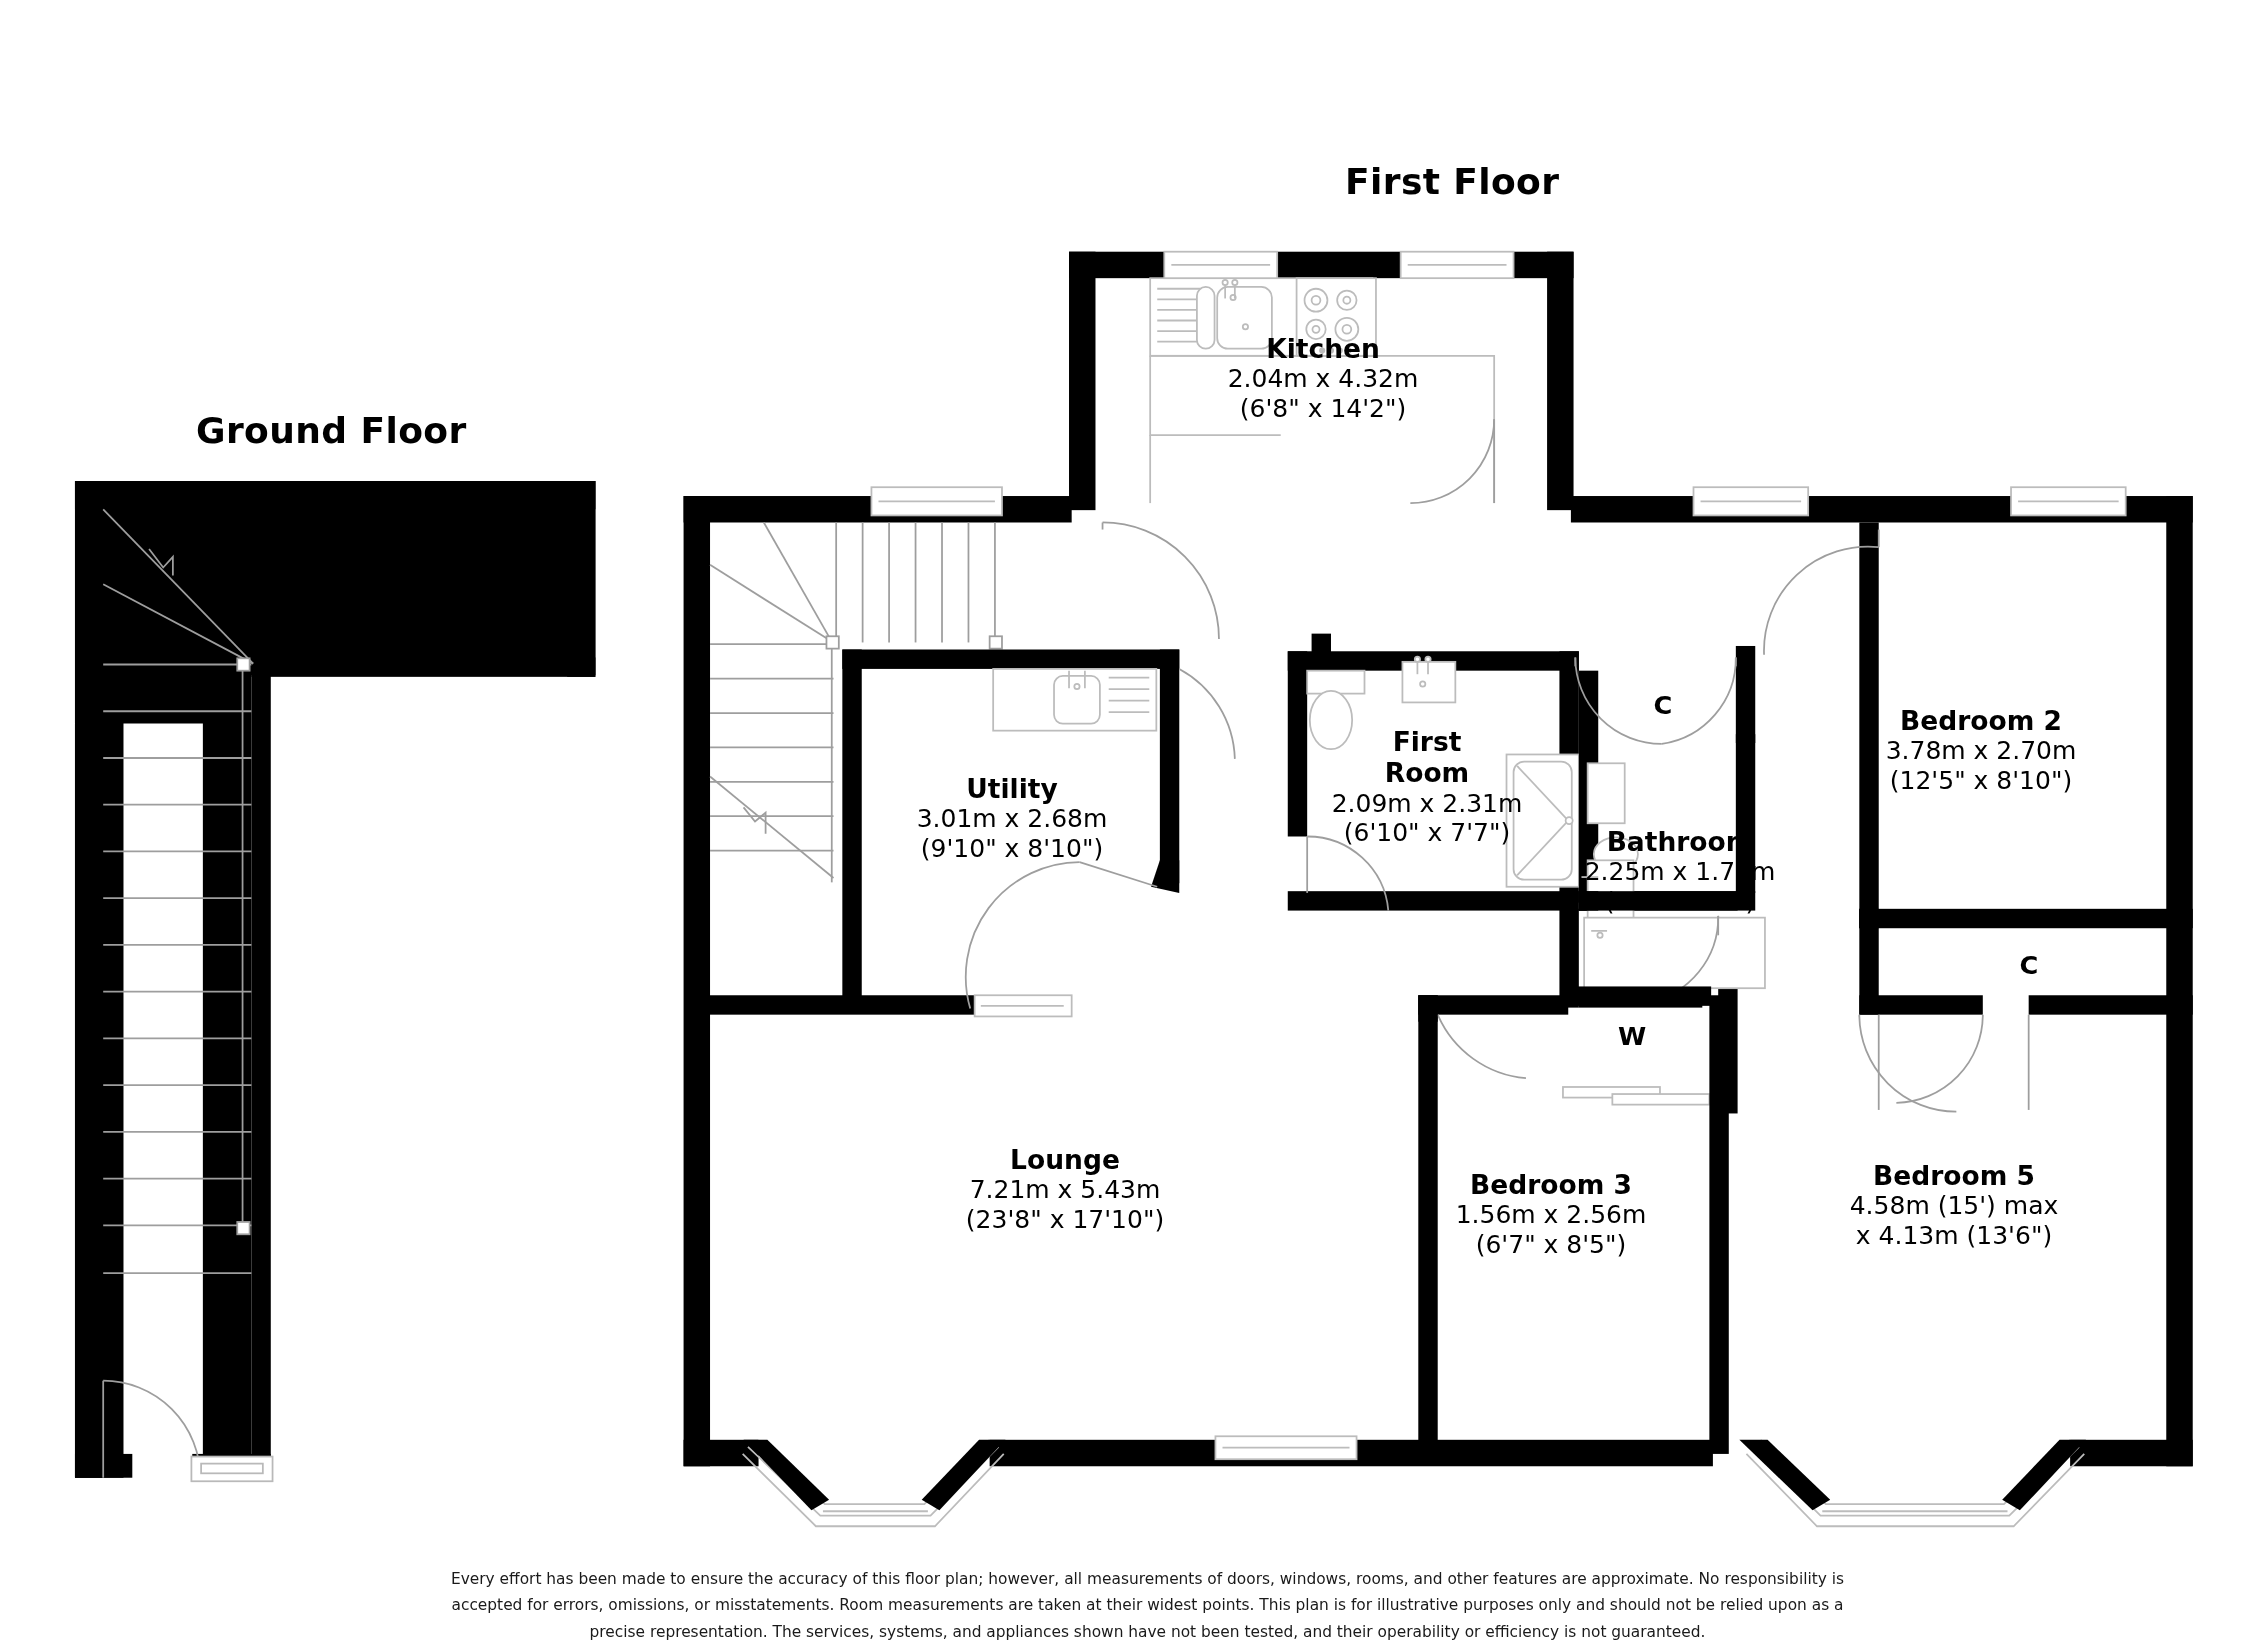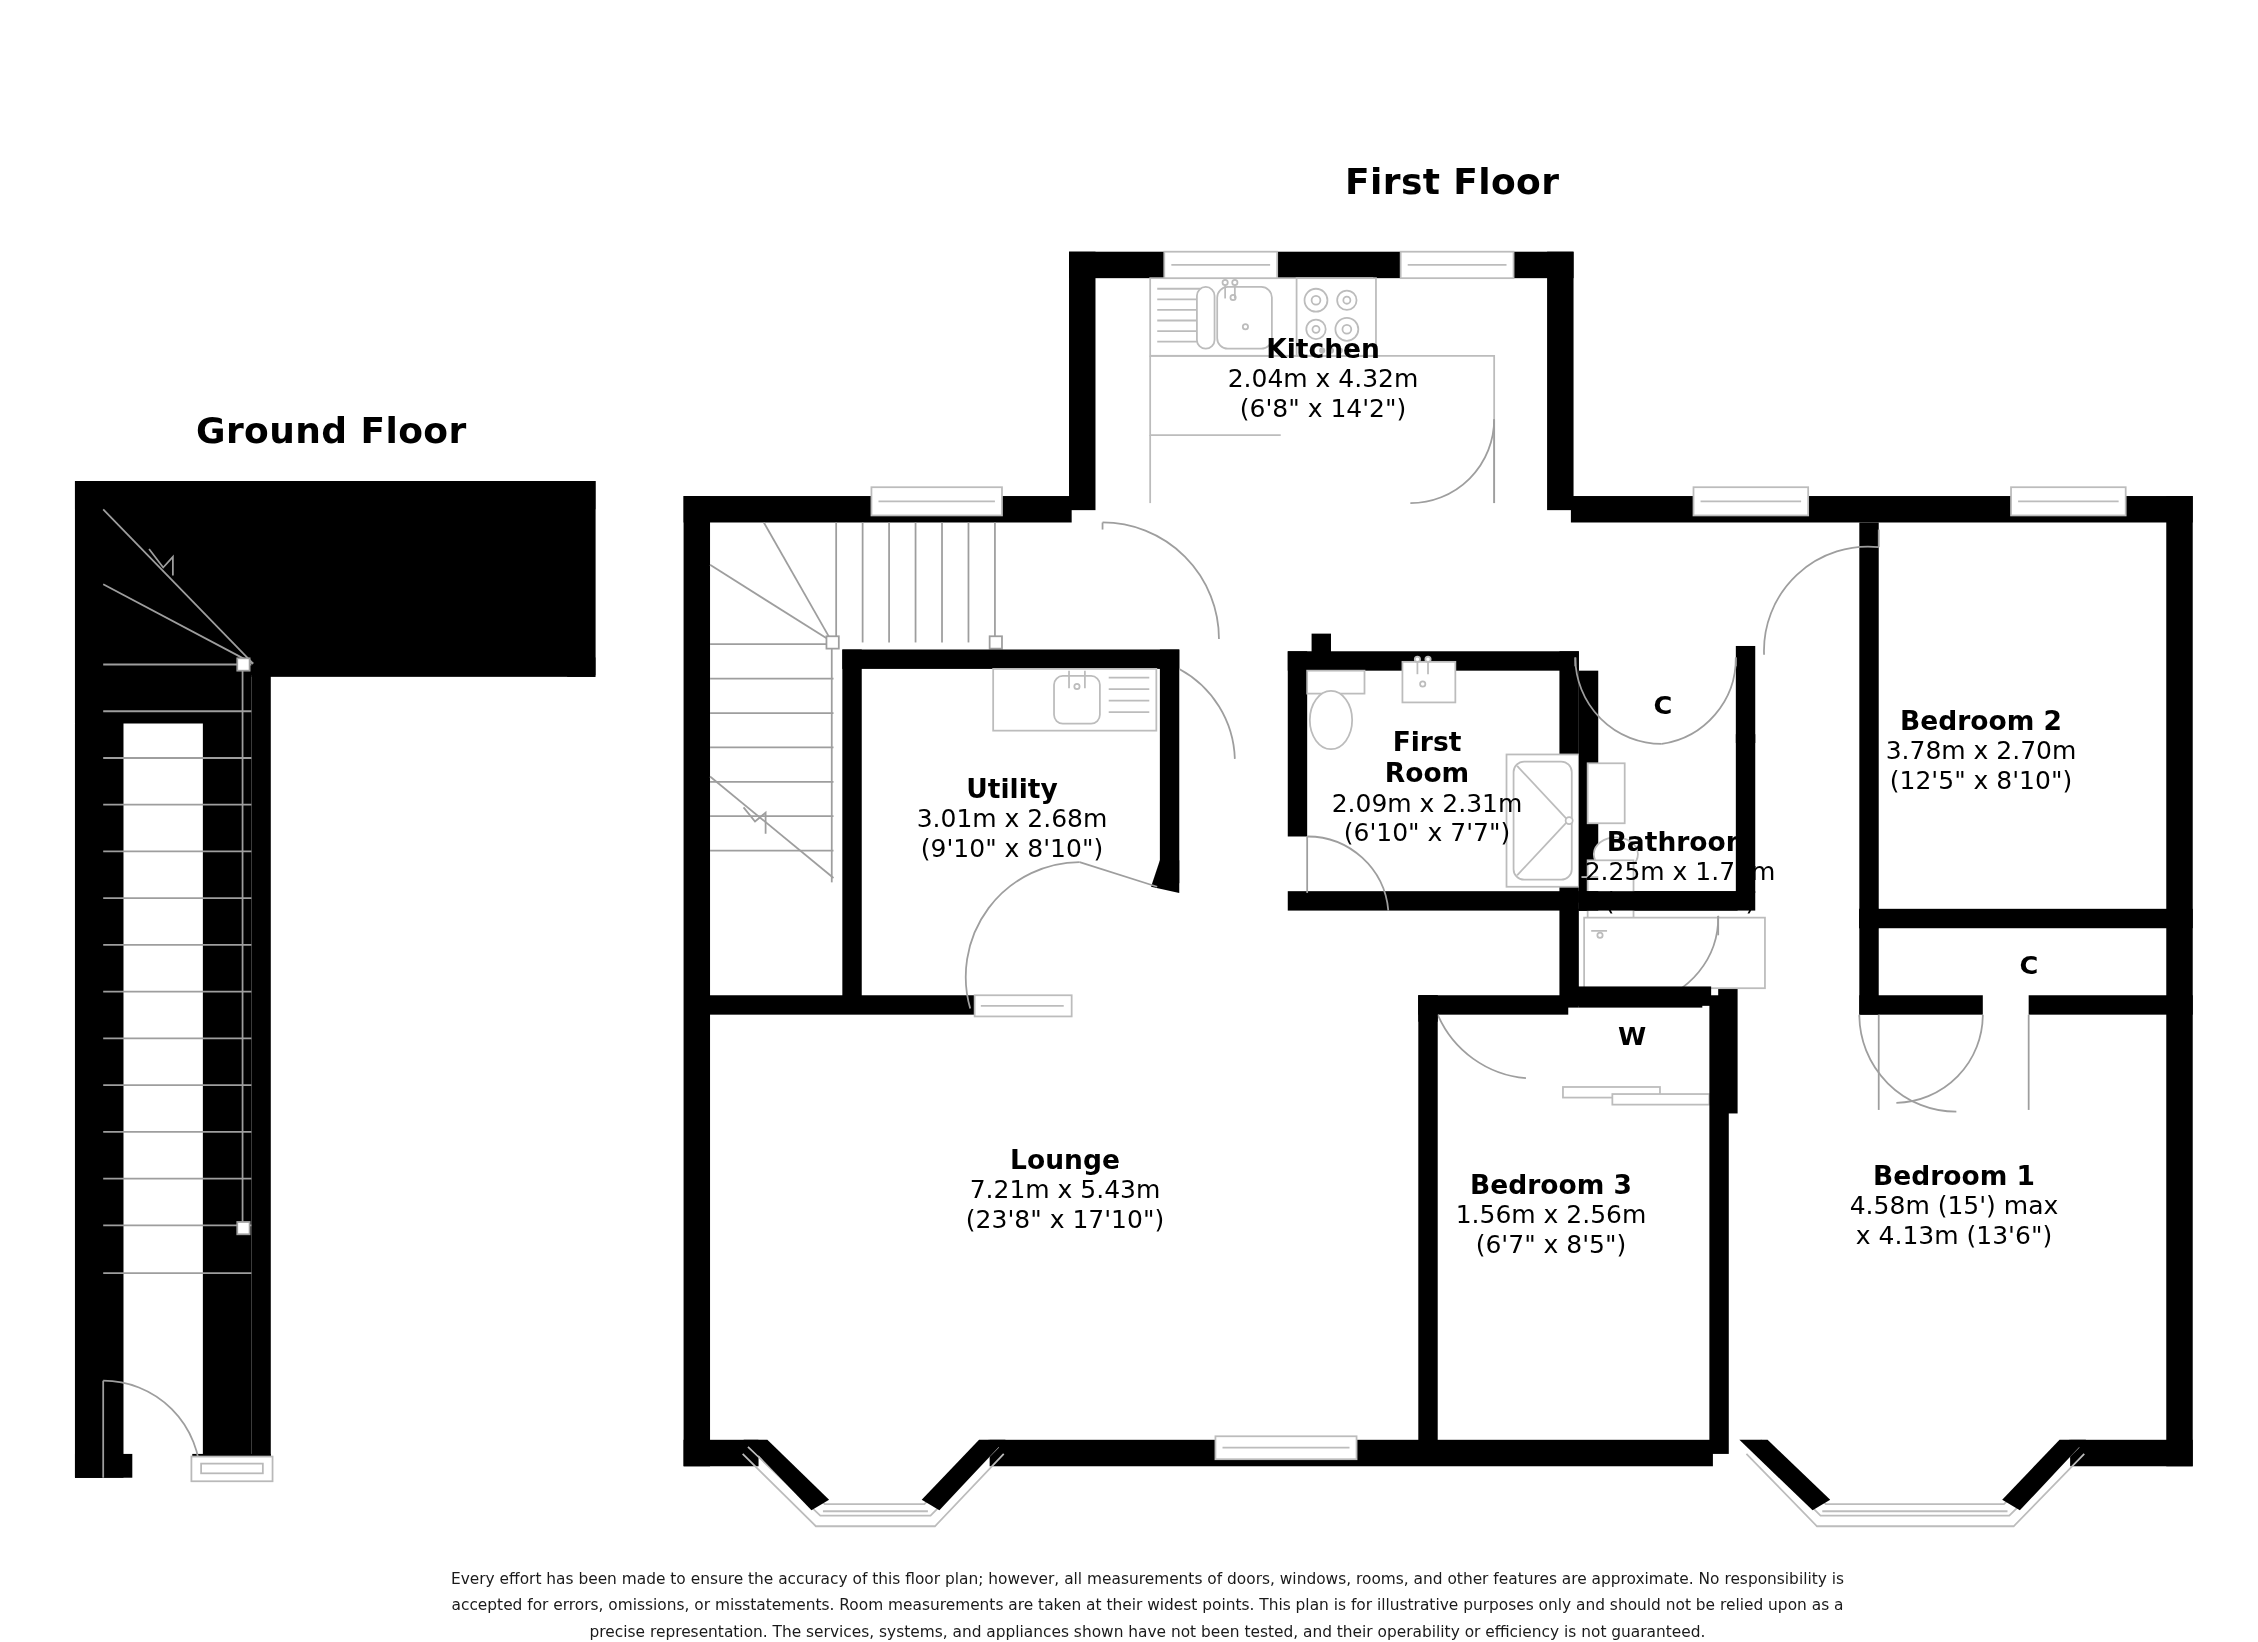--- a/index.html
+++ b/index.html
@@ -490,21 +490,21 @@
     <span class="room-dim">(23'8" x 17'10")</span>
   </div>
 
   <div class="room-label" style="left:1551px; top:1160px;margin-top:9px;">
     <span class="room-name">Bedroom 3</span>
     <span class="room-dim">1.56m x 2.56m</span>
     <span class="room-dim">(6'7" x 8'5")</span>
   </div>
 
   <div class="room-label" style="left:1954px; top:1160px;">
-    <span class="room-name">Bedroom 1</span>
+    <span class="room-name">Bedroom 5</span>
     <span class="room-dim">4.58m (15') max</span>
     <span class="room-dim">x 4.13m (13'6")</span>
   </div>
 
   <div class="cupboard-label" style="left:1663px; top:690px;">C</div>
 
   <div class="cupboard-label" style="left:2029px; top:950px;">C</div>
 
   <div class="cupboard-label" style="left:1632px; top:1021px;">W</div>
 

